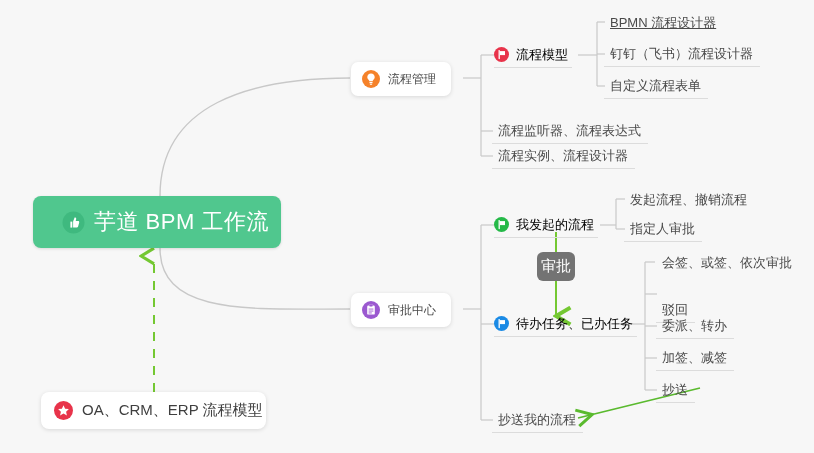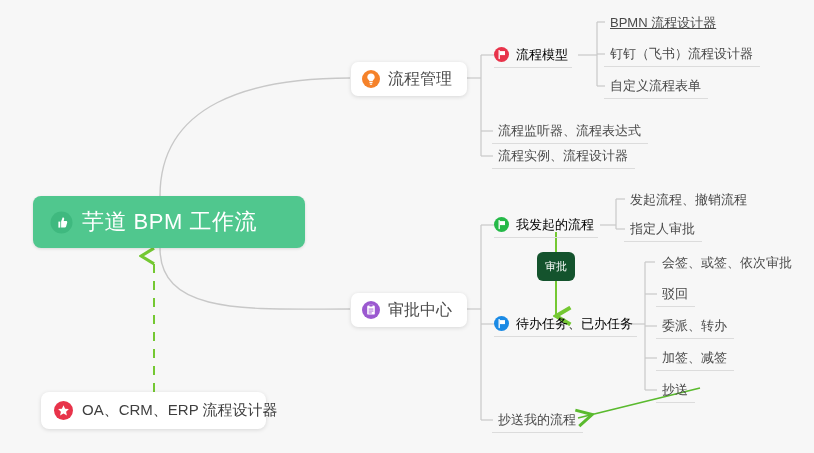--- a/index.html
+++ b/index.html
@@ -26,28 +26,28 @@
     width: 814px;
     height: 453px;
     pointer-events: none;
   }
 
   
   .root-node {
     position: absolute;
     left: 33px;
     top: 196px;
-    width: 272px;
+    width: 248px;
     height: 52px;
     background: #50c78e;
     border-radius: 8px;
     box-shadow: 0 1px 3px rgba(0,0,0,0.12);
     display: flex;
     align-items: center;
-    padding-left: 17px;
+    padding-left: 29px;
     box-sizing: border-box;
   }
   .root-label {
     color: #ffffff;
     font-size: 22px;
     letter-spacing: 0.5px;
     margin-left: 9px;
     white-space: nowrap;
   }
 
@@ -58,21 +58,21 @@
     border-radius: 7px;
     box-shadow: 0 1px 4px rgba(0,0,0,0.13);
     display: flex;
     align-items: center;
     padding: 0 15px 0 11px;
     height: 34px;
     box-sizing: border-box;
     white-space: nowrap;
   }
   .branch-label {
-    font-size: 16px;
+    font-size: 12px;
     color: #4a4a4a;
     margin-left: 8px;
   }
 
   
   .l2-node {
     position: absolute;
     display: flex;
     align-items: center;
     height: 26px;
@@ -98,24 +98,24 @@
     color: #4a4a4a;
     border-bottom: 1px solid #dcdcdc;
     padding: 0 7px 0 6px;
     box-sizing: border-box;
   }
   .leaf-node.no-rule { border-bottom: none; }
 
   
   .tag-node {
     position: absolute;
-    background: #14532d;
+    background: #737373;
     border-radius: 6px;
     color: #ffffff;
-    font-size: 11px;
+    font-size: 15px;
     display: flex;
     align-items: center;
     justify-content: center;
     box-sizing: border-box;
   }
 
   
   .card-node {
     position: absolute;
     background: #ffffff;
@@ -275,35 +275,35 @@
       <svg width="15" height="15" viewBox="0 0 15 15">
         <circle cx="7.5" cy="7.5" r="7.5" fill="#1a8ae5"></circle>
         <path d="M5.2,3.6 L5.2,11.6" stroke="#ffffff" stroke-width="1.3" stroke-linecap="round"></path>
         <path d="M5.9,4.1 L11.0,4.1 L11.0,8.1 L5.9,8.1 Z" fill="#ffffff"></path>
       </svg>
     </span>
     <span class="l2-label">待办任务、已办任务</span>
   </div>
 
   <div class="leaf-node no-rule" style="left:656px; top:250px;">会签、或签、依次审批</div>
-  <div class="leaf-node" style="left:656px; top:282px;font-family:Liberation Mono, monospace;">驳回</div>
+  <div class="leaf-node" style="left:656px; top:298px;font-family:Liberation Mono, monospace;">驳回</div>
   <div class="leaf-node" style="left:656px; top:314px;">委派、转办</div>
   <div class="leaf-node" style="left:656px; top:346px;font-family:Liberation Serif, serif;">加签、减签</div>
   <div class="leaf-node" style="left:656px; top:378px;text-align:right;">抄送</div>
 
   <div class="leaf-node" style="left:492px; top:408px;">抄送我的流程</div>
 
   <div class="tag-node" style="left:537px; top:252px; width:38px; height:29px;">
     <span>审批</span>
   </div>
 
   <div class="card-node" style="left:41px; top:392px; width:225px; height:37px;">
     <span class="ic">
       <svg width="19" height="19" viewBox="0 0 19 19">
         <circle cx="9.5" cy="9.5" r="9.5" fill="#e8334a"></circle>
         <path d="M9.5,4.2 L11.1,7.7 L14.9,8.1 L12.1,10.7 L12.9,14.4 L9.5,12.5
                  L6.1,14.4 L6.9,10.7 L4.1,8.1 L7.9,7.7 Z" fill="#ffffff"></path>
       </svg>
     </span>
-    <span class="card-label">OA、CRM、ERP 流程设计器</span>
+    <span class="card-label">OA、CRM、ERP 流程模型</span>
   </div>
 
 </div>
 
 </body></html>

